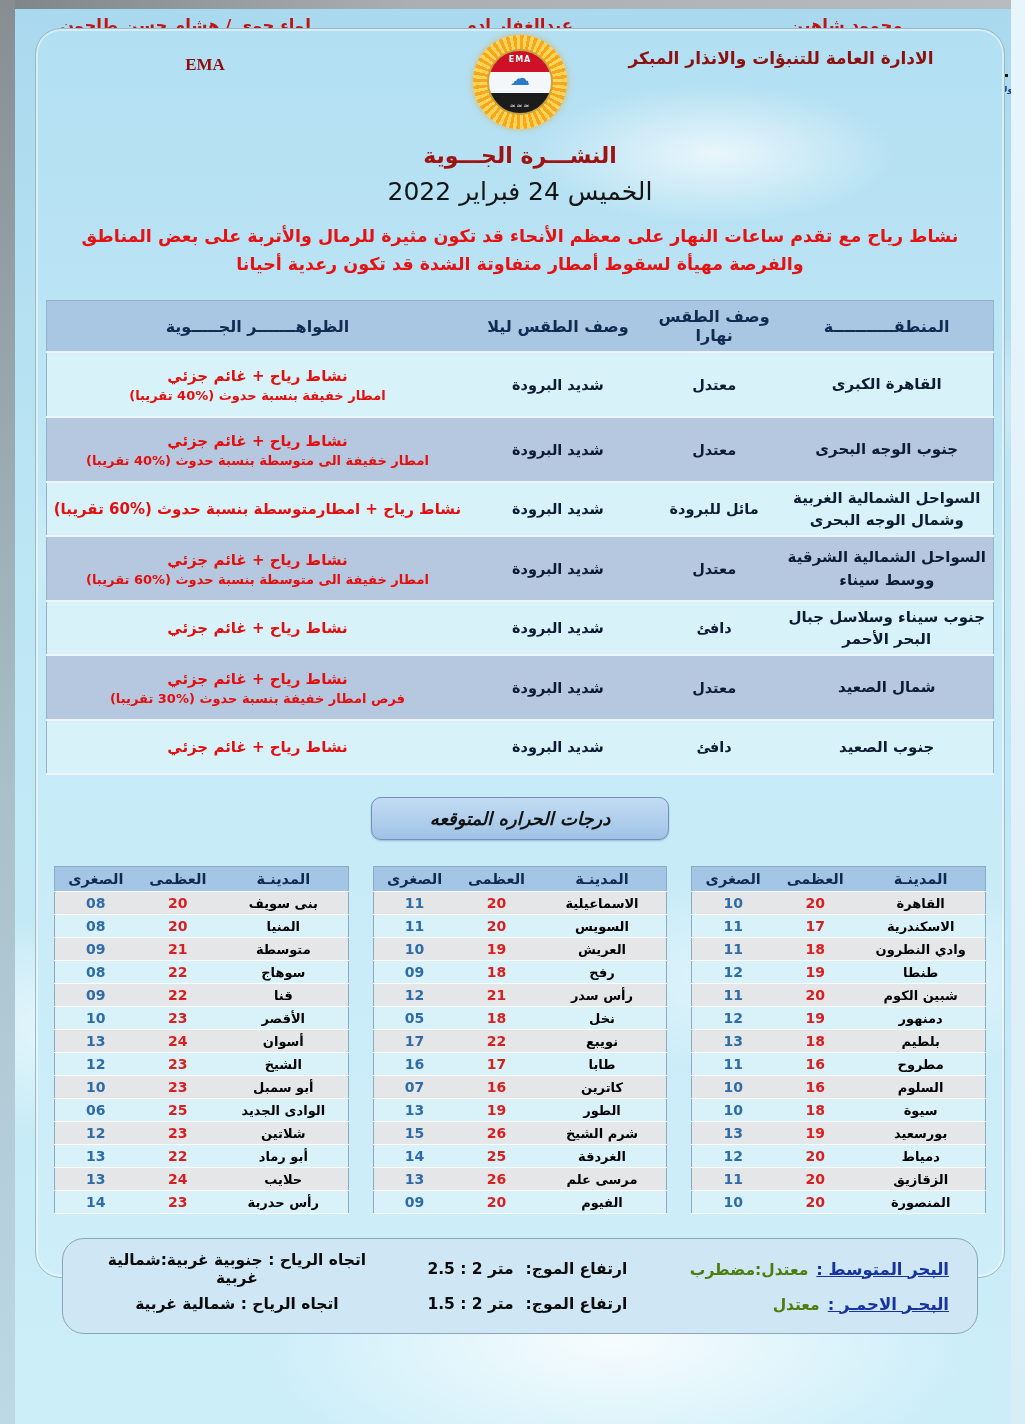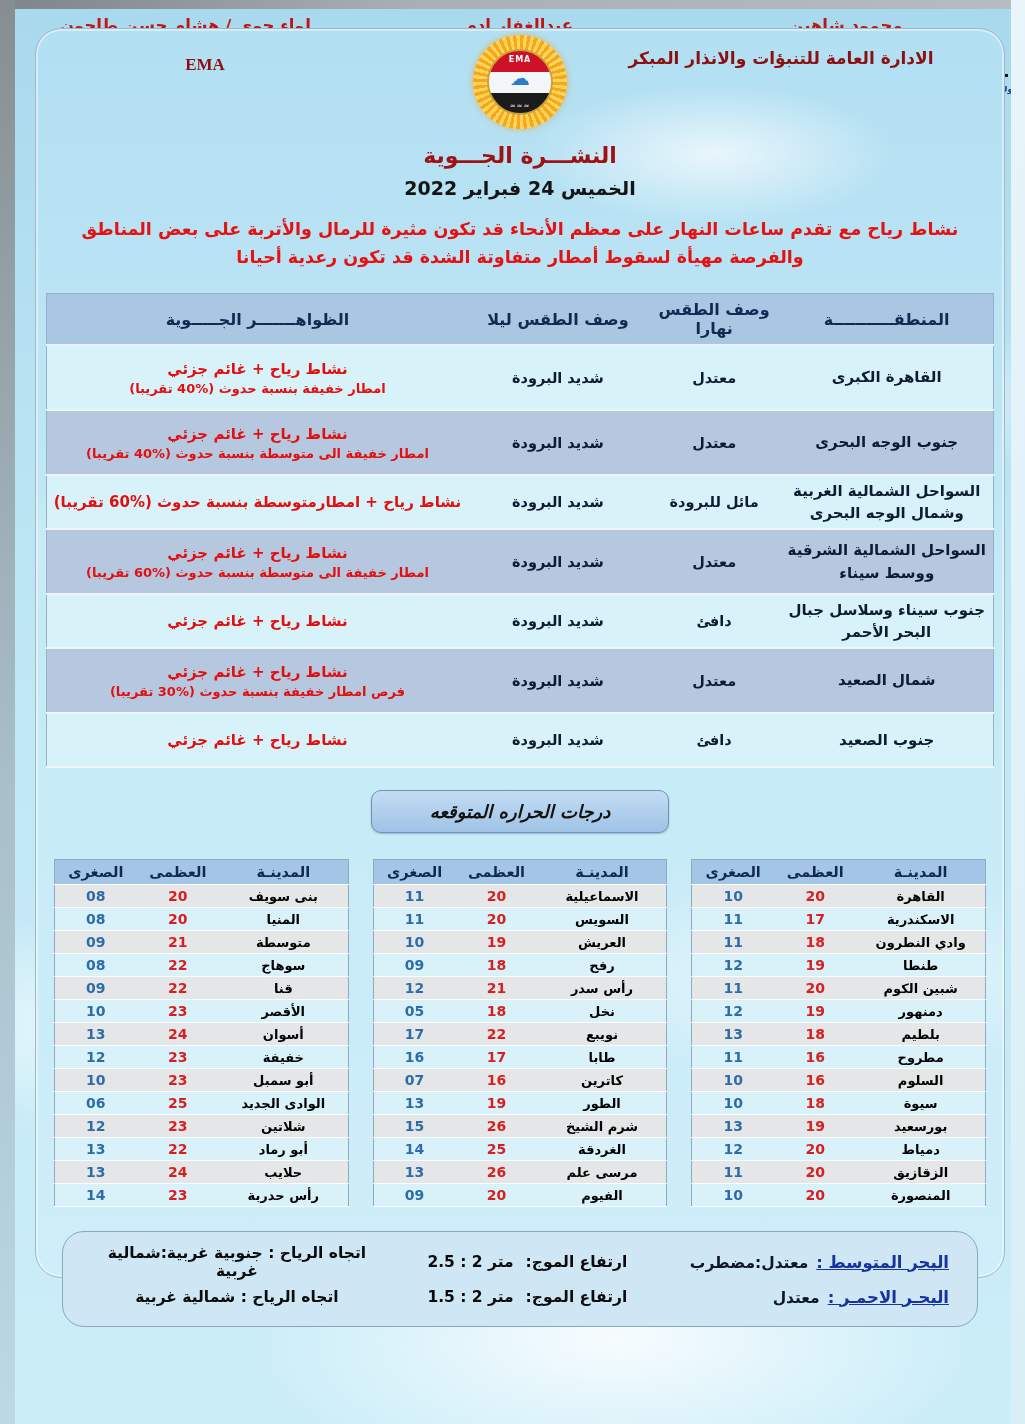--- a/index.html
+++ b/index.html
@@ -34,21 +34,21 @@
   .logo{position:absolute;left:50%;top:6px;transform:translateX(-50%);width:94px;height:94px;border-radius:50%;
     background:repeating-conic-gradient(#f5a81c 0deg 4.5deg,#fdd35a 4.5deg 9deg);
     display:flex;align-items:center;justify-content:center;box-shadow:0 0 6px rgba(230,160,20,.6);}
   .logo-inner{width:62px;height:62px;border-radius:50%;border:2px solid #caa23a;overflow:hidden;position:relative;
     background:linear-gradient(180deg,#ce1126 0 34%,#f4f7f9 34% 67%,#1c1c1c 67% 100%);}
   .logo-ema{position:absolute;top:4px;left:0;width:100%;text-align:center;font-size:8px;font-weight:bold;color:#fff;letter-spacing:1px;}
   .logo-cloud{position:absolute;top:17px;left:0;width:100%;text-align:center;font-size:20px;color:#2a7cc7;line-height:1;text-shadow:0 0 2px #fff;}
   .logo-waves{position:absolute;bottom:3px;left:0;width:100%;text-align:center;font-size:7px;color:#e8e8e8;letter-spacing:1px;}
 
   .title{margin-top:4px;text-align:center;font-size:22px;font-weight:bold;color:#9e1212;letter-spacing:.5px;}
-  .date{margin-top:9px;text-align:center;font-size:19px;font-weight:bold;color:#141414;direction:rtl;}
+  .date{margin-top:9px;text-align:center;font-size:25px;font-weight:normal;color:#141414;direction:rtl;}
   .warning{margin:16px auto 5px;width:91%;text-align:center;direction:rtl;font-size:17.5px;font-weight:bold;color:#e41212;line-height:1.6;}
 
   
   table.fc{direction:rtl;border-collapse:collapse;margin:22px 10px 0;width:calc(100% - 20px);table-layout:fixed;border:1px solid #93b2ca;}
   .fc th{background:#a9c6e2;color:#122a52;font-size:16px;font-weight:bold;height:46px;vertical-align:middle;border-bottom:2px solid #eaf4fa;padding:2px;}
   .fc td{text-align:center;vertical-align:middle;font-weight:bold;border-bottom:2px solid #eef6fa;padding:3px 4px;}
   .fc tbody tr:nth-child(odd) td{background:#d8f2f9;}
   .fc tbody tr:nth-child(even) td{background:#b6c8df;}
   .fc tbody tr td{height:46px;}
   .fc tbody tr.two td{height:57px;}
@@ -71,21 +71,21 @@
   td.tt-city{color:#000;}
   td.tt-max{color:#d81f1f;font-size:14px;}
   td.tt-min{color:#2d6ca8;font-size:14px;}
   .w-city{width:44%;} .w-max{width:28%;} .w-min{width:28%;}
 
   
   .sea{direction:rtl;margin:24px 26px 0;background:#cfe7f4;border:1px solid #89a6bc;border-radius:22px;padding:12px 28px;box-sizing:border-box;}
   .sea-row{display:flex;align-items:center;justify-content:space-between;min-height:34px;font-weight:bold;}
   .sea-g{width:36%;}
   .sea-label{color:#16339e;font-size:16.5px;text-decoration:underline;}
-  .sea-state{color:#0f172a;font-size:15.5px;margin-right:8px;}
+  .sea-state{color:#4d7c0f;font-size:15.5px;margin-right:8px;}
   .sea-wave{width:27%;color:#0b0b0b;font-size:15.5px;}
   .wave-val{margin-right:12px;display:inline-block;margin-left:8px;}
   .sea-wind{width:34%;color:#0b0b0b;font-size:15.5px;text-align:center;}
 
   
   .sigs{margin:16px 60px 0;display:flex;direction:rtl;justify-content:space-between;text-align:center;color:#c31414;font-weight:bold;}
   .sig-name{font-size:16.5px;}
   .sig-title{font-size:15px;margin-top:7px;}
   .rule{margin:14px 0 0 35px;width:973px;height:3px;background:#161616;}
   .footer{margin:7px 0 0 35px;width:978px;display:flex;direction:ltr;align-items:center;gap:5px;font-size:8.5px;font-weight:bold;color:#123a8c;white-space:nowrap;overflow:hidden;}
@@ -420,21 +420,21 @@
             <td class="tt-city">الأقصر</td>
             <td class="tt-max">23</td>
             <td class="tt-min">10</td>
           </tr>
           <tr>
             <td class="tt-city">أسوان</td>
             <td class="tt-max">24</td>
             <td class="tt-min">13</td>
           </tr>
           <tr>
-            <td class="tt-city">خفيفة</td>
+            <td class="tt-city">الشيخ</td>
             <td class="tt-max">23</td>
             <td class="tt-min">12</td>
           </tr>
           <tr>
             <td class="tt-city">أبو سمبل</td>
             <td class="tt-max">23</td>
             <td class="tt-min">10</td>
           </tr>
           <tr>
             <td class="tt-city">الوادى الجديد</td>

